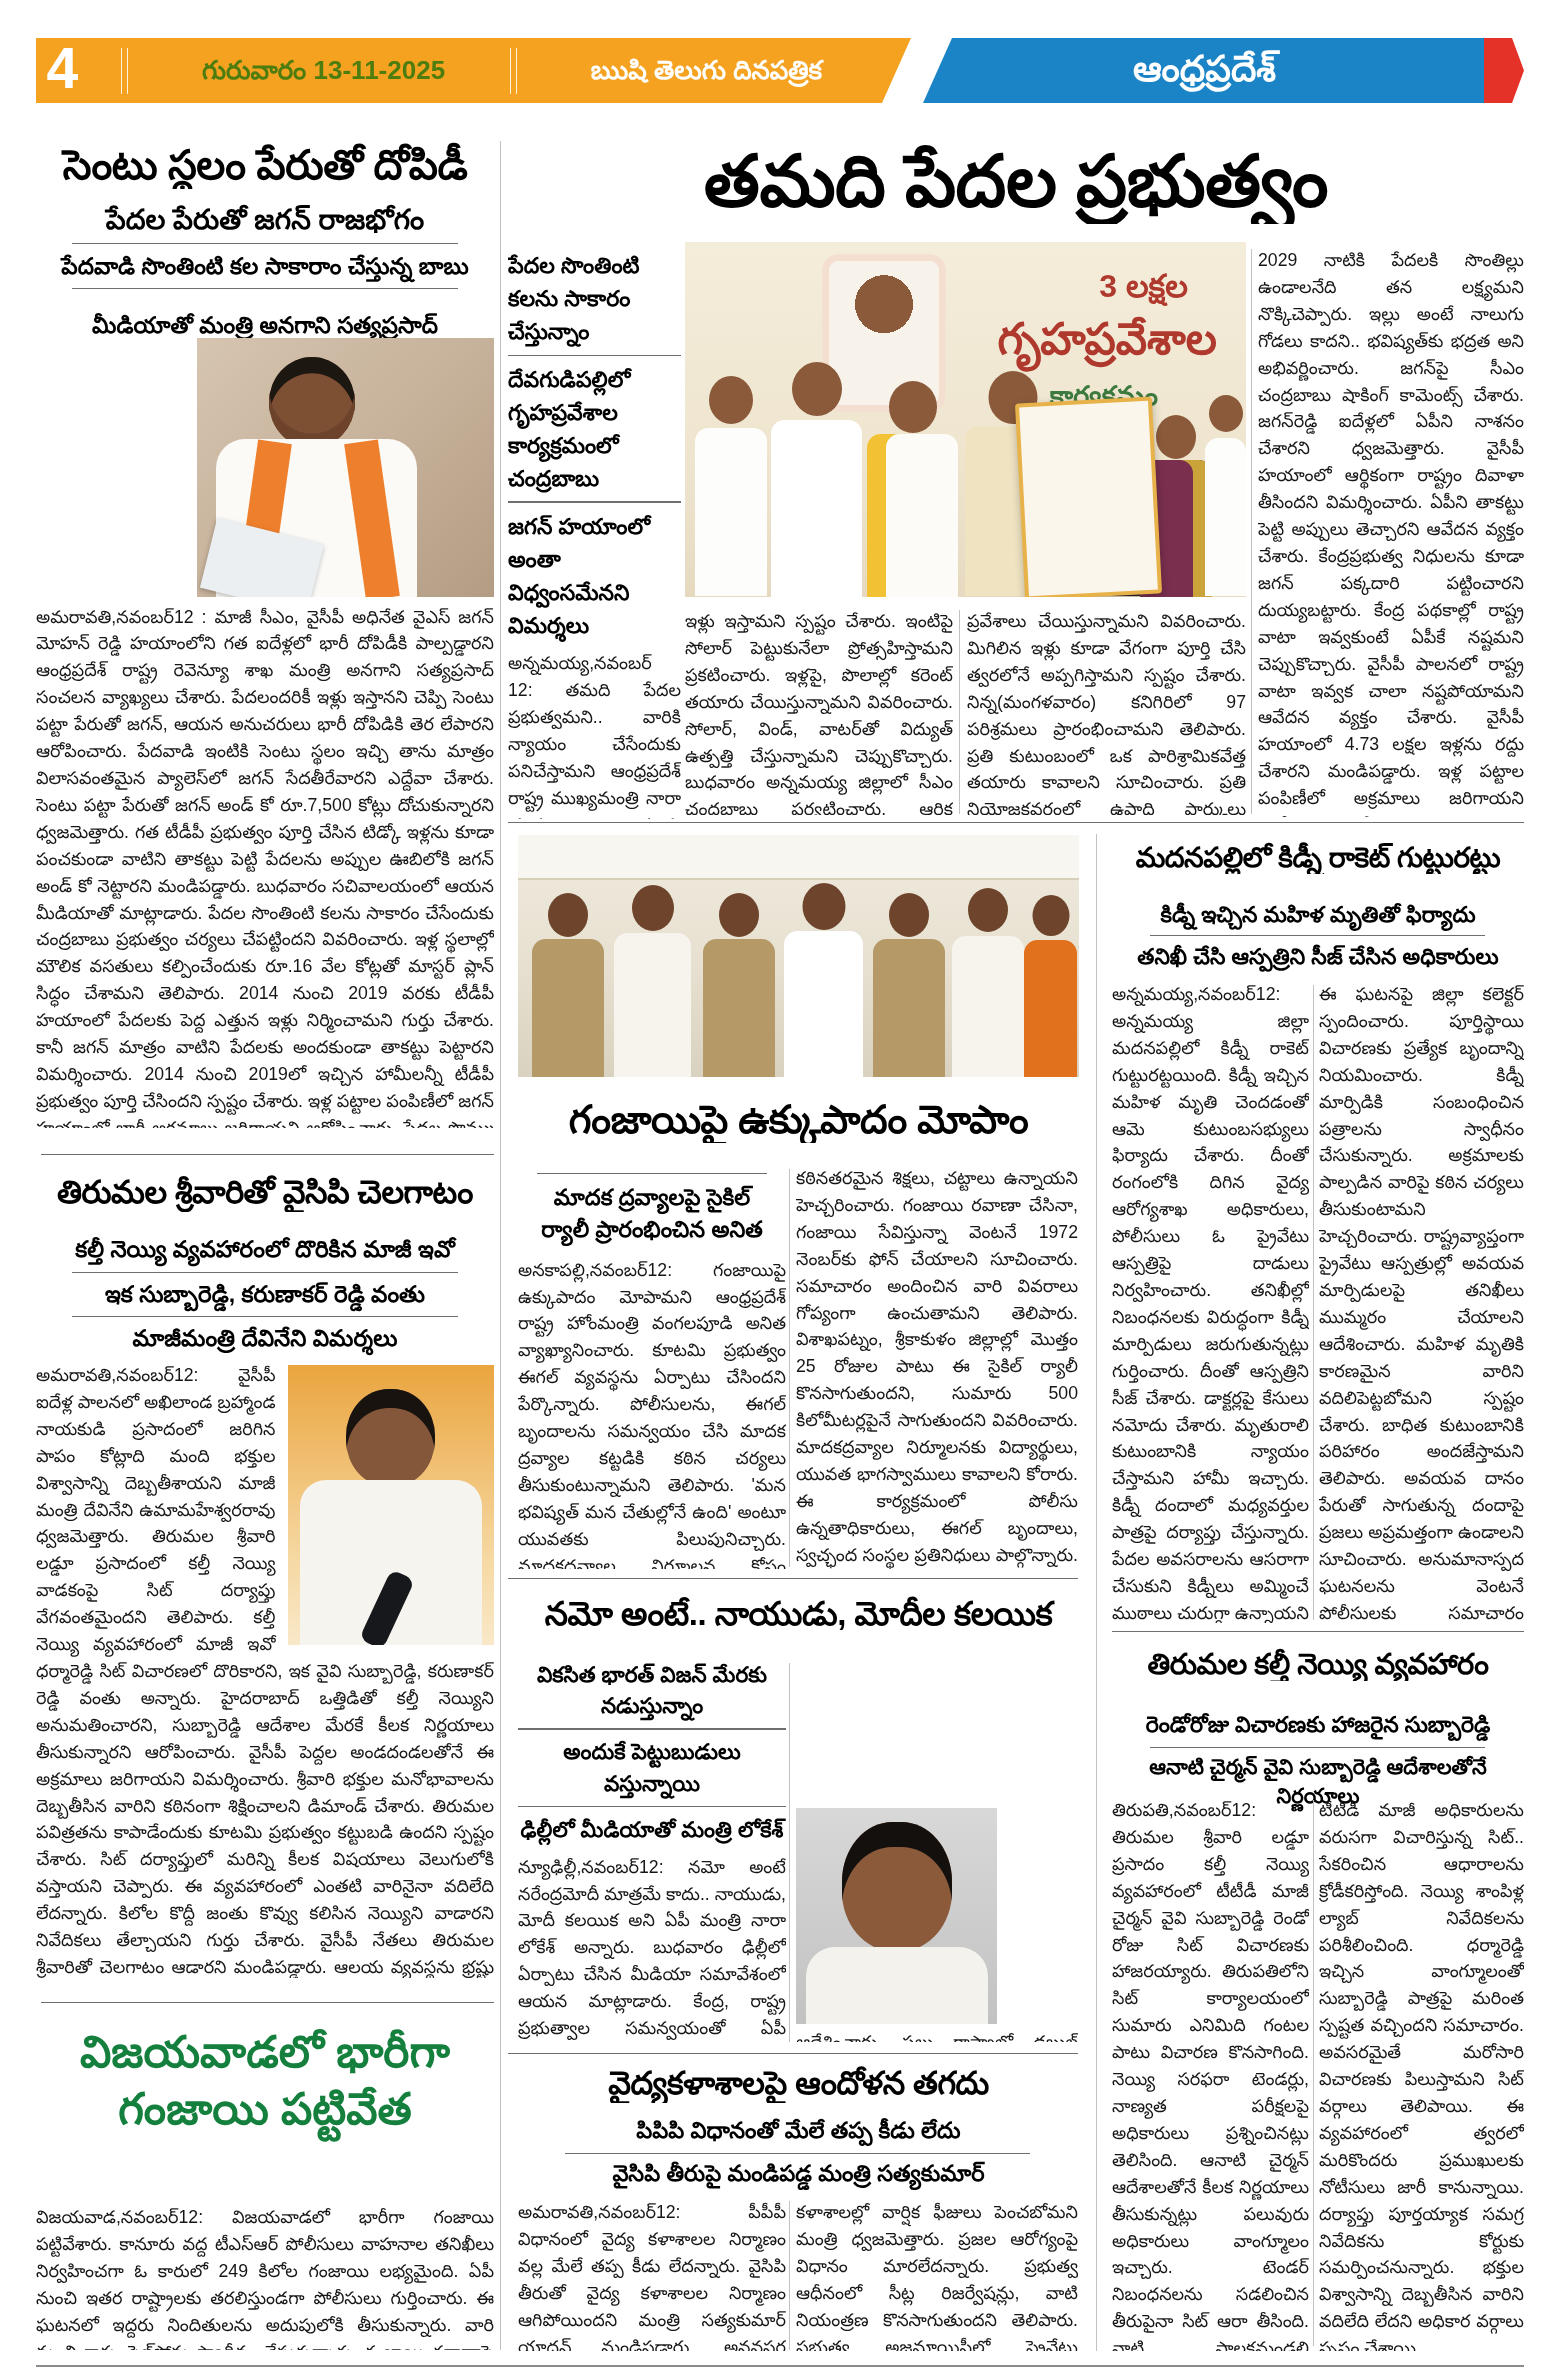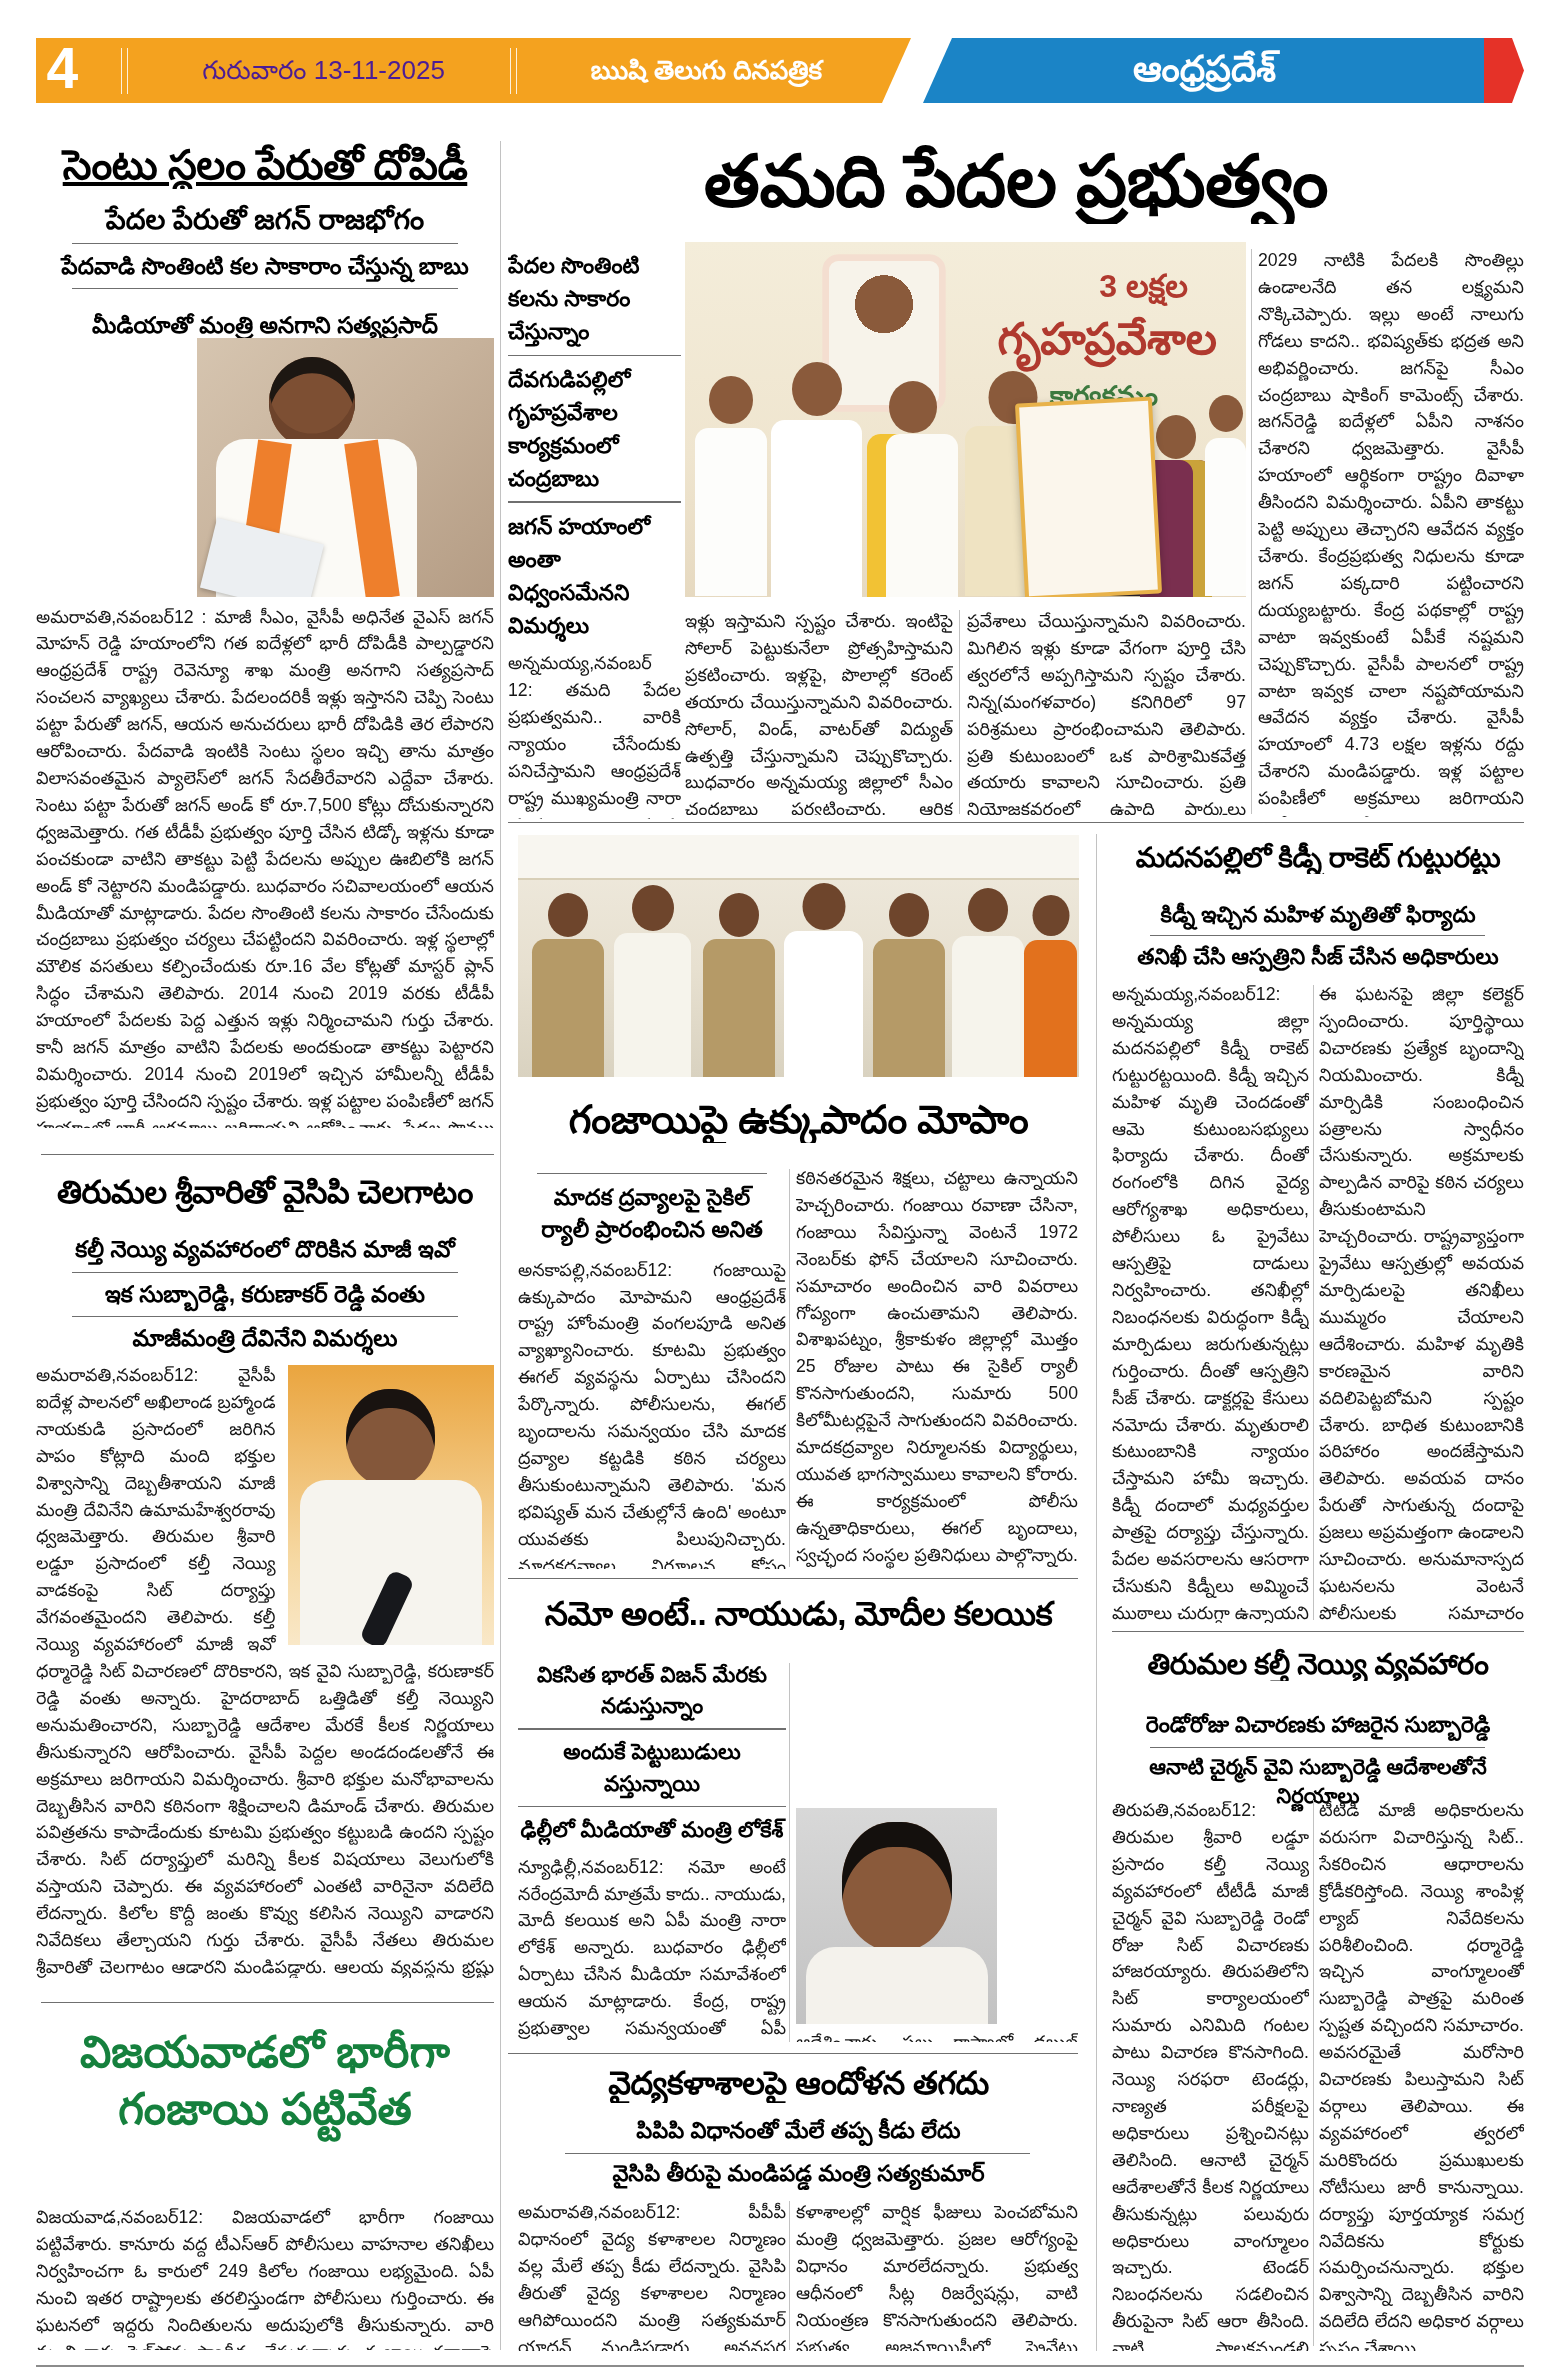--- a/index.html
+++ b/index.html
@@ -11,21 +11,21 @@
   .hdr-orange{position:absolute;left:0;top:0;width:875px;height:65px;background:#F4A21F;
               clip-path:polygon(0 0,100% 0,calc(100% - 29px) 100%,0 100%);}
   .hdr-blue{position:absolute;left:887px;top:0;width:563px;height:65px;background:#1B84C6;
             clip-path:polygon(29px 0,100% 0,100% 100%,0 100%);}
   .hdr-red{position:absolute;left:1448px;top:0;width:40px;height:65px;background:#E53228;
            clip-path:polygon(0 0,70% 0,100% 50%,70% 100%,0 100%);}
   .hdr-num{position:absolute;left:10.5px;top:-2.9px;font-size:57px;font-weight:700;color:#fff;}
   .hdr-div{position:absolute;top:9.6px;width:4.8px;height:46px;
            border-left:1.4px solid rgba(255,255,255,.85);border-right:1.4px solid rgba(255,255,255,.85);}
   .hdr-date{position:absolute;left:115px;top:0;width:345px;height:73px;line-height:65px;
-            text-align:center;font-size:26px;font-weight:400;color:#4c1d95;}
+            text-align:center;font-size:26px;font-weight:700;color:#4d7c0f;}
   .hdr-paper{position:absolute;left:503px;top:0;width:335px;height:65px;line-height:65px;
              text-align:center;font-size:26px;font-weight:700;color:#fff;}
   .hdr-region{position:absolute;left:887px;top:0;width:563px;height:65px;line-height:62px;
               text-align:center;font-size:36px;font-weight:700;color:#fff;}
   
   .hl{font-weight:700;color:#000;text-align:center;line-height:1.18;letter-spacing:-0.5px;white-space:nowrap;overflow:hidden;}
   .hl-wrap{font-weight:700;color:#15803d;text-align:center;line-height:1.3;}
   .sub{font-weight:700;color:#000;text-align:center;overflow:hidden;}
   .rule{background:#6f6f6f;height:1.4px;}
   .vrule{background:#c2c2c2;width:1px;}
@@ -112,21 +112,21 @@
   <div class="abs bt" style="left:685px;top:608px;width:268px;height:207px;">ఇళ్లు ఇస్తామని స్పష్టం చేశారు. ఇంటిపై సోలార్ పెట్టుకునేలా ప్రోత్సహిస్తామని ప్రకటించారు. ఇళ్లపై, పొలాల్లో కరెంట్ తయారు చేయిస్తున్నామని వివరించారు. సోలార్, విండ్, వాటర్‌తో విద్యుత్ ఉత్పత్తి చేస్తున్నామని చెప్పుకొచ్చారు. బుధవారం అన్నమయ్య జిల్లాలో సీఎం చంద్రబాబు పర్యటించారు. ఆర్థిక ఇబ్బందులున్నా పథకాలు అమలు చేస్తున్నామని ఉద్ఘాటించారు. ఒక్కరోజే రాష్ట్రంలో మూడులక్షల ఇళ్లకు గృహ</div>
   <div class="abs vrule" style="left:959px;top:610px;height:204px;"></div>
   <div class="abs bt" style="left:967px;top:608px;width:279px;height:207px;">ప్రవేశాలు చేయిస్తున్నామని వివరించారు. మిగిలిన ఇళ్లు కూడా వేగంగా పూర్తి చేసి త్వరలోనే అప్పగిస్తామని స్పష్టం చేశారు. నిన్న(మంగళవారం) కనిగిరిలో 97 పరిశ్రమలు ప్రారంభించామని తెలిపారు. ప్రతి కుటుంబంలో ఒక పారిశ్రామికవేత్త తయారు కావాలని సూచించారు. ప్రతి నియోజకవర్గంలో ఉపాధి పార్కులు ఏర్పాటు చేస్తామని ఉద్ఘాటించారు. మహిళలను పారిశ్రామికవేత్తలుగా తయారుచేసే బాధ్యత తనదని పేర్కొన్నారు.</div>
   <div class="abs vrule" style="left:1251px;top:249px;height:565px;"></div>
   <div class="abs bt" style="left:1258px;top:247px;width:266px;height:570px;">2029 నాటికి పేదలకి సొంతిల్లు ఉండాలనేది తన లక్ష్యమని నొక్కిచెప్పారు. ఇల్లు అంటే నాలుగు గోడలు కాదని.. భవిష్యత్‌కు భద్రత అని అభివర్ణించారు. జగన్‌పై సీఎం చంద్రబాబు షాకింగ్ కామెంట్స్ చేశారు. జగన్‌రెడ్డి ఐదేళ్లలో ఏపీని నాశనం చేశారని ధ్వజమెత్తారు. వైసీపీ హయాంలో ఆర్థికంగా రాష్ట్రం దివాళా తీసిందని విమర్శించారు. ఏపీని తాకట్టు పెట్టి అప్పులు తెచ్చారని ఆవేదన వ్యక్తం చేశారు. కేంద్రప్రభుత్వ నిధులను కూడా జగన్ పక్కదారి పట్టించారని దుయ్యబట్టారు. కేంద్ర పథకాల్లో రాష్ట్ర వాటా ఇవ్వకుంటే ఏపీకే నష్టమని చెప్పుకొచ్చారు. వైసీపీ పాలనలో రాష్ట్ర వాటా ఇవ్వక చాలా నష్టపోయామని ఆవేదన వ్యక్తం చేశారు. వైసీపీ హయాంలో 4.73 లక్షల ఇళ్లను రద్దు చేశారని మండిపడ్డారు. ఇళ్ల పట్టాల పంపిణీలో అక్రమాలు జరిగాయని ఆరోపించారు. పేదల ఇళ్ల నిర్మాణానికి ప్రస్తుత ప్రభుత్వం అత్యంత ప్రాధాన్యం ఇస్తోందని తెలిపారు. ప్రతి పేద కుటుంబానికి సొంతిల్లు అందించేందుకు కృషి చేస్తున్నామని స్పష్టం చేశారు. వచ్చే ఏడాది 5.90 లక్షల గృహప్రవేశాలు చేయిస్తామని సీఎం చంద్రబాబు పేర్కొన్నారు.</div>
 
   <div class="abs rule" style="left:508px;top:822px;width:1016px;"></div>
 
   <div class="abs vrule" style="left:500px;top:141px;height:2209px;"></div>
 
-  <div class="abs hl" style="left:36px;top:141px;width:458px;font-size:41px;text-decoration:underline;">సెంటు స్థలం పేరుతో దోపిడీ</div>
+  <div class="abs hl" style="left:36px;top:141px;width:458px;font-size:41px;">సెంటు స్థలం పేరుతో దోపిడీ</div>
   <div class="abs sub" style="left:36px;top:204px;width:458px;font-size:28px;">పేదల పేరుతో జగన్ రాజభోగం</div>
   <div class="abs rule" style="left:72px;top:243px;width:386px;"></div>
   <div class="abs sub" style="left:36px;top:253px;width:458px;font-size:23px;">పేదవాడి సొంతింటి కల సాకారాం చేస్తున్న బాబు</div>
   <div class="abs rule" style="left:72px;top:288px;width:386px;"></div>
   <div class="abs sub" style="left:36px;top:312px;width:458px;font-size:23px;">మీడియాతో మంత్రి అనగాని సత్యప్రసాద్</div>
   <div class="abs bt" style="left:36px;top:335px;width:458px;height:793px;">
     <div class="flt-r photo ph-minister" style="width:297px;height:259px;">
       <div class="ph-shape" style="left:72px;top:19px;width:86px;height:91px;border-radius:50%;background:#7d4f33;box-shadow:inset 0 -14.4px 0 0 #6d432b,inset 0 16.3px 0 0 #1d1712;"></div>
       <div class="ph-shape" style="left:19px;top:101px;width:201px;height:163px;border-radius:29px 29px 0 0;background:#fbfaf6;"></div>
       <div class="ph-shape" style="left:50px;top:103px;width:34px;height:158px;background:#ee7f2c;transform:rotate(8deg);"></div>

